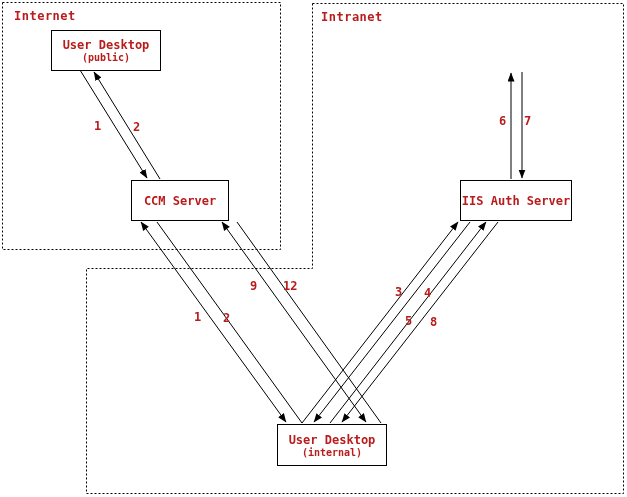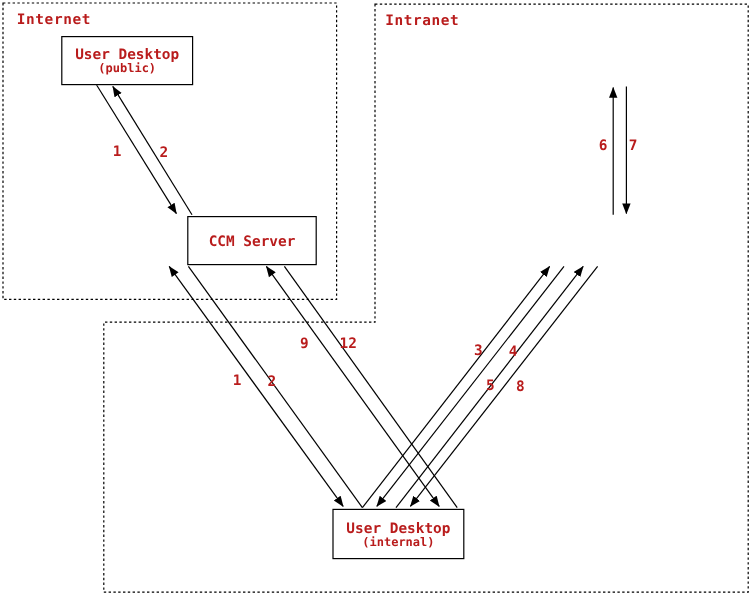--- a/index.html
+++ b/index.html
@@ -88,25 +88,28 @@
   </svg>
 
   <div class="zone-label" style="left:14px; top:9px;">Internet</div>
   <div class="zone-label" style="left:321px; top:10px;">Intranet</div>
 
   <div class="node" style="left:51px; top:30px; width:110px; height:41px;">
     <span class="title">User Desktop</span>
     <span class="subtitle">(public)</span>
   </div>
 
-  <div class="node" style="left:131px; top:180px; width:108px; height:41px;margin-left:25px;">
+  <div class="node" style="left:131px; top:180px; width:98px; height:41px;">
     <span class="title">CCM Server</span>
   </div>
 
 
+  <div class="node" style="left:460px; top:180px; width:112px; height:41px;">
+    <span class="title">IIS Auth Server</span>
+  </div>
 
   <div class="node" style="left:277px; top:424px; width:110px; height:42px;">
     <span class="title">User Desktop</span>
     <span class="subtitle">(internal)</span>
   </div>
 
   <span class="flow-label" style="left:94px;  top:120px;">1</span>
   <span class="flow-label" style="left:133px; top:121px;">2</span>
   <span class="flow-label" style="left:499px; top:115px;">6</span>
   <span class="flow-label" style="left:524px; top:115px;">7</span>

